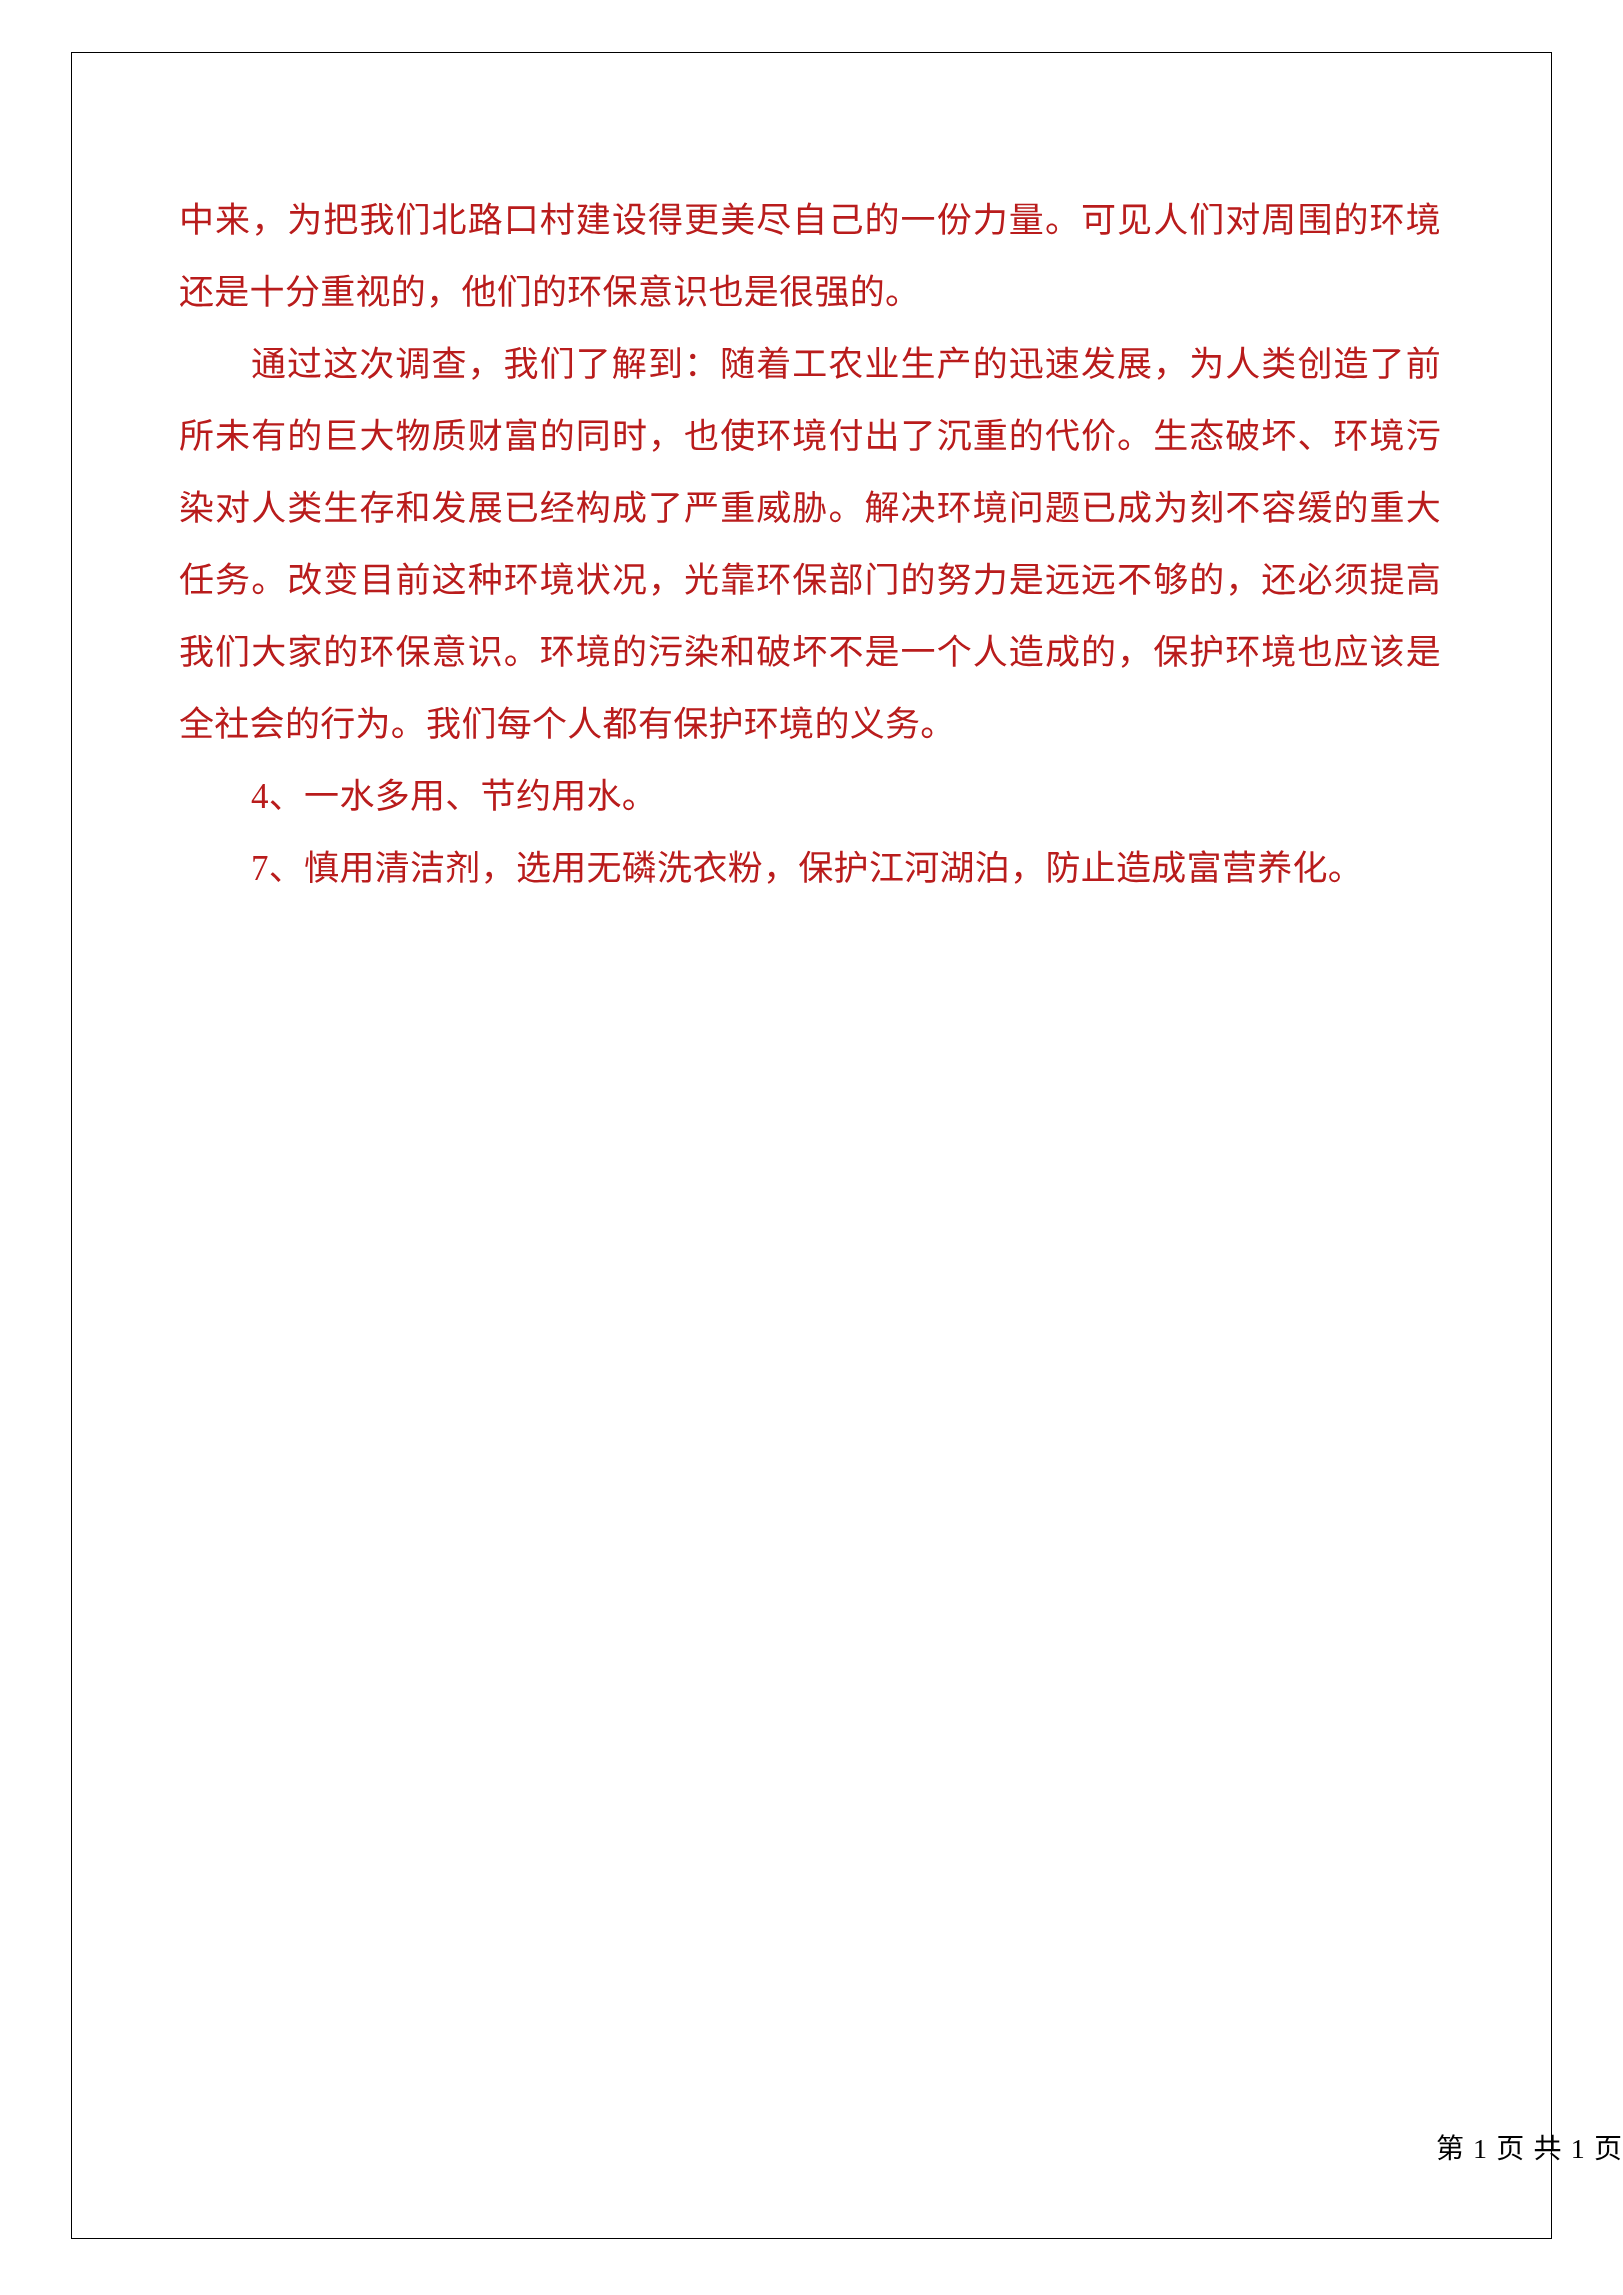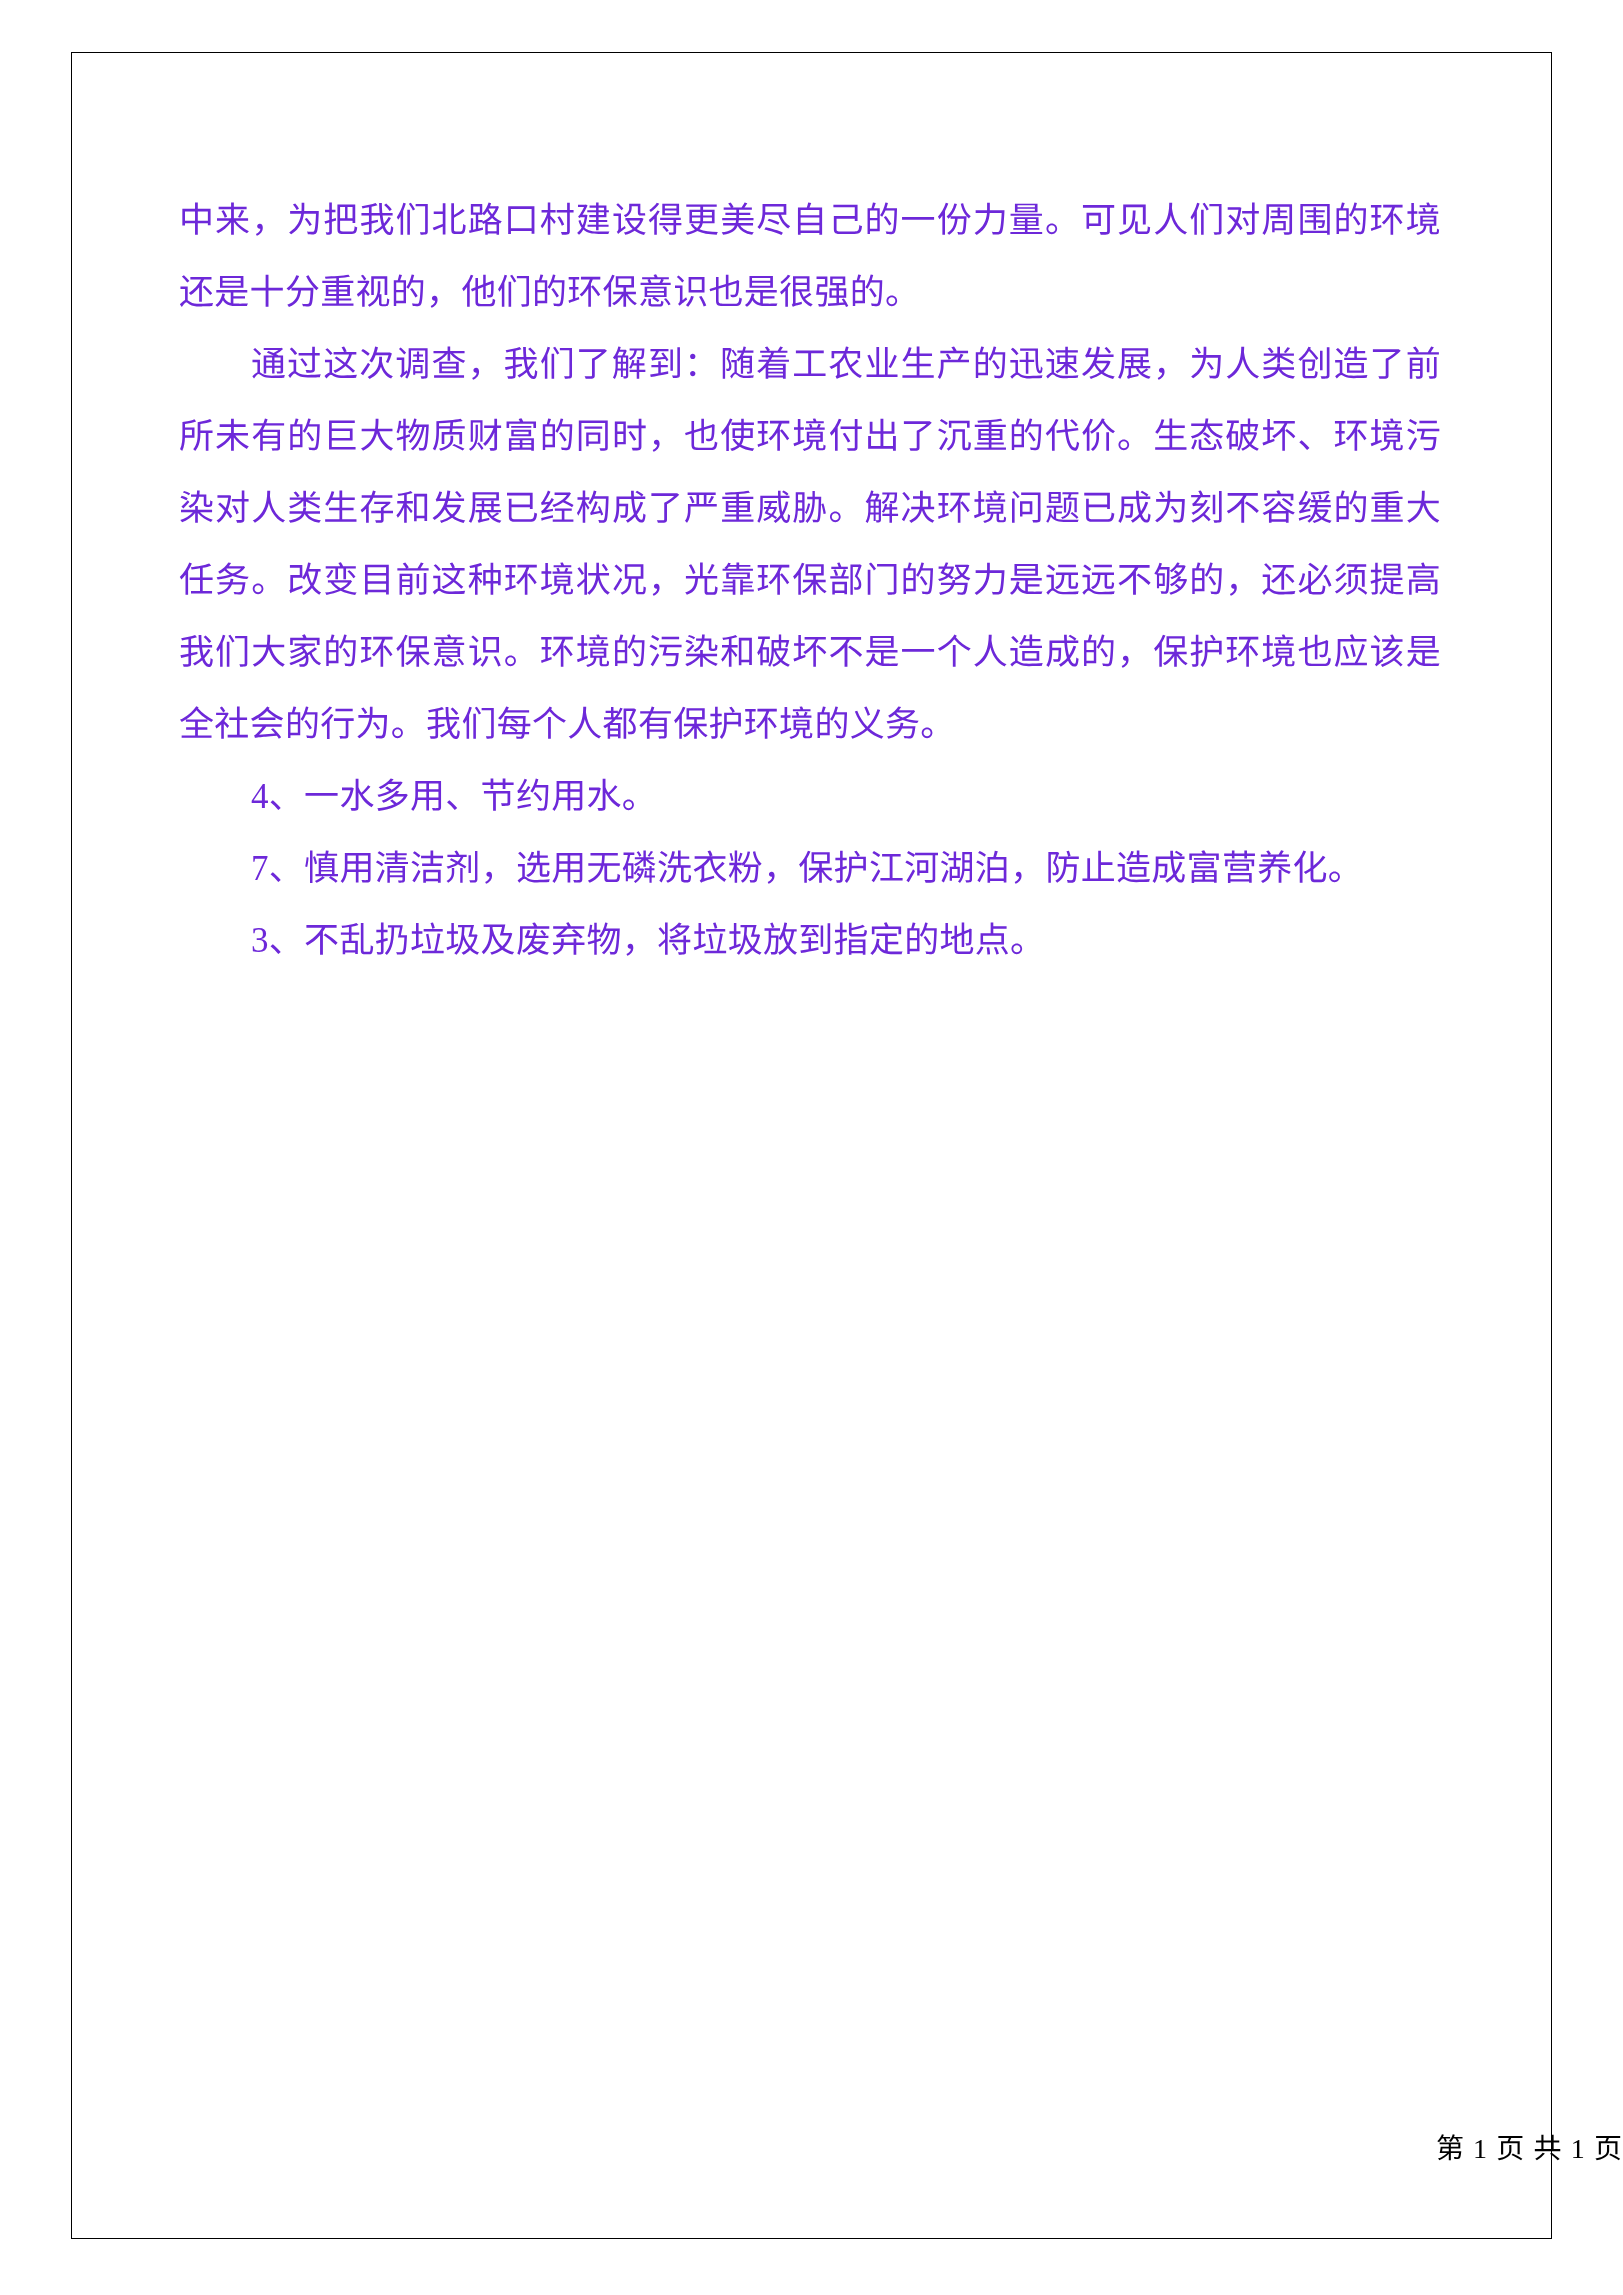--- a/index.html
+++ b/index.html
@@ -31,21 +31,21 @@
   .content {
     position: absolute;
     left: 179px;
     top: 185px;
     width: 1262px;
     box-sizing: border-box;
   }
   .para {
     font-size: 35px;
     line-height: 72px;
-    color: #6d28d9;
+    color: #b91c1c;
     text-align: justify;
     text-justify: inter-ideograph;
     margin: 0 0 0 0;
     letter-spacing: 0.3px;
     font-family: "Liberation Serif", "DejaVu Serif", serif;
   }
   .indent {
     text-indent: 72px;
   }
   .footer {
@@ -64,18 +64,17 @@
 <body>
 
 <div class="page">
   <div class="page-border"></div>
 
   <div class="content">
     <p class="para">中来，为把我们北路口村建设得更美尽自己的一份力量。可见人们对周围的环境还是十分重视的，他们的环保意识也是很强的。</p>
     <p class="para indent">通过这次调查，我们了解到：随着工农业生产的迅速发展，为人类创造了前所未有的巨大物质财富的同时，也使环境付出了沉重的代价。生态破坏、环境污染对人类生存和发展已经构成了严重威胁。解决环境问题已成为刻不容缓的重大任务。改变目前这种环境状况，光靠环保部门的努力是远远不够的，还必须提高我们大家的环保意识。环境的污染和破坏不是一个人造成的，保护环境也应该是全社会的行为。我们每个人都有保护环境的义务。</p>
     <p class="para indent">4、一水多用、节约用水。</p>
     <p class="para indent">7、慎用清洁剂，选用无磷洗衣粉，保护江河湖泊，防止造成富营养化。</p>
-    <p class="para indent">3、不乱扔垃圾及废弃物，将垃圾放到指定的地点。</p>
   </div>
 
   <div class="footer">第 1 页  共 1 页</div>
 </div>
 
 
 </body></html>

